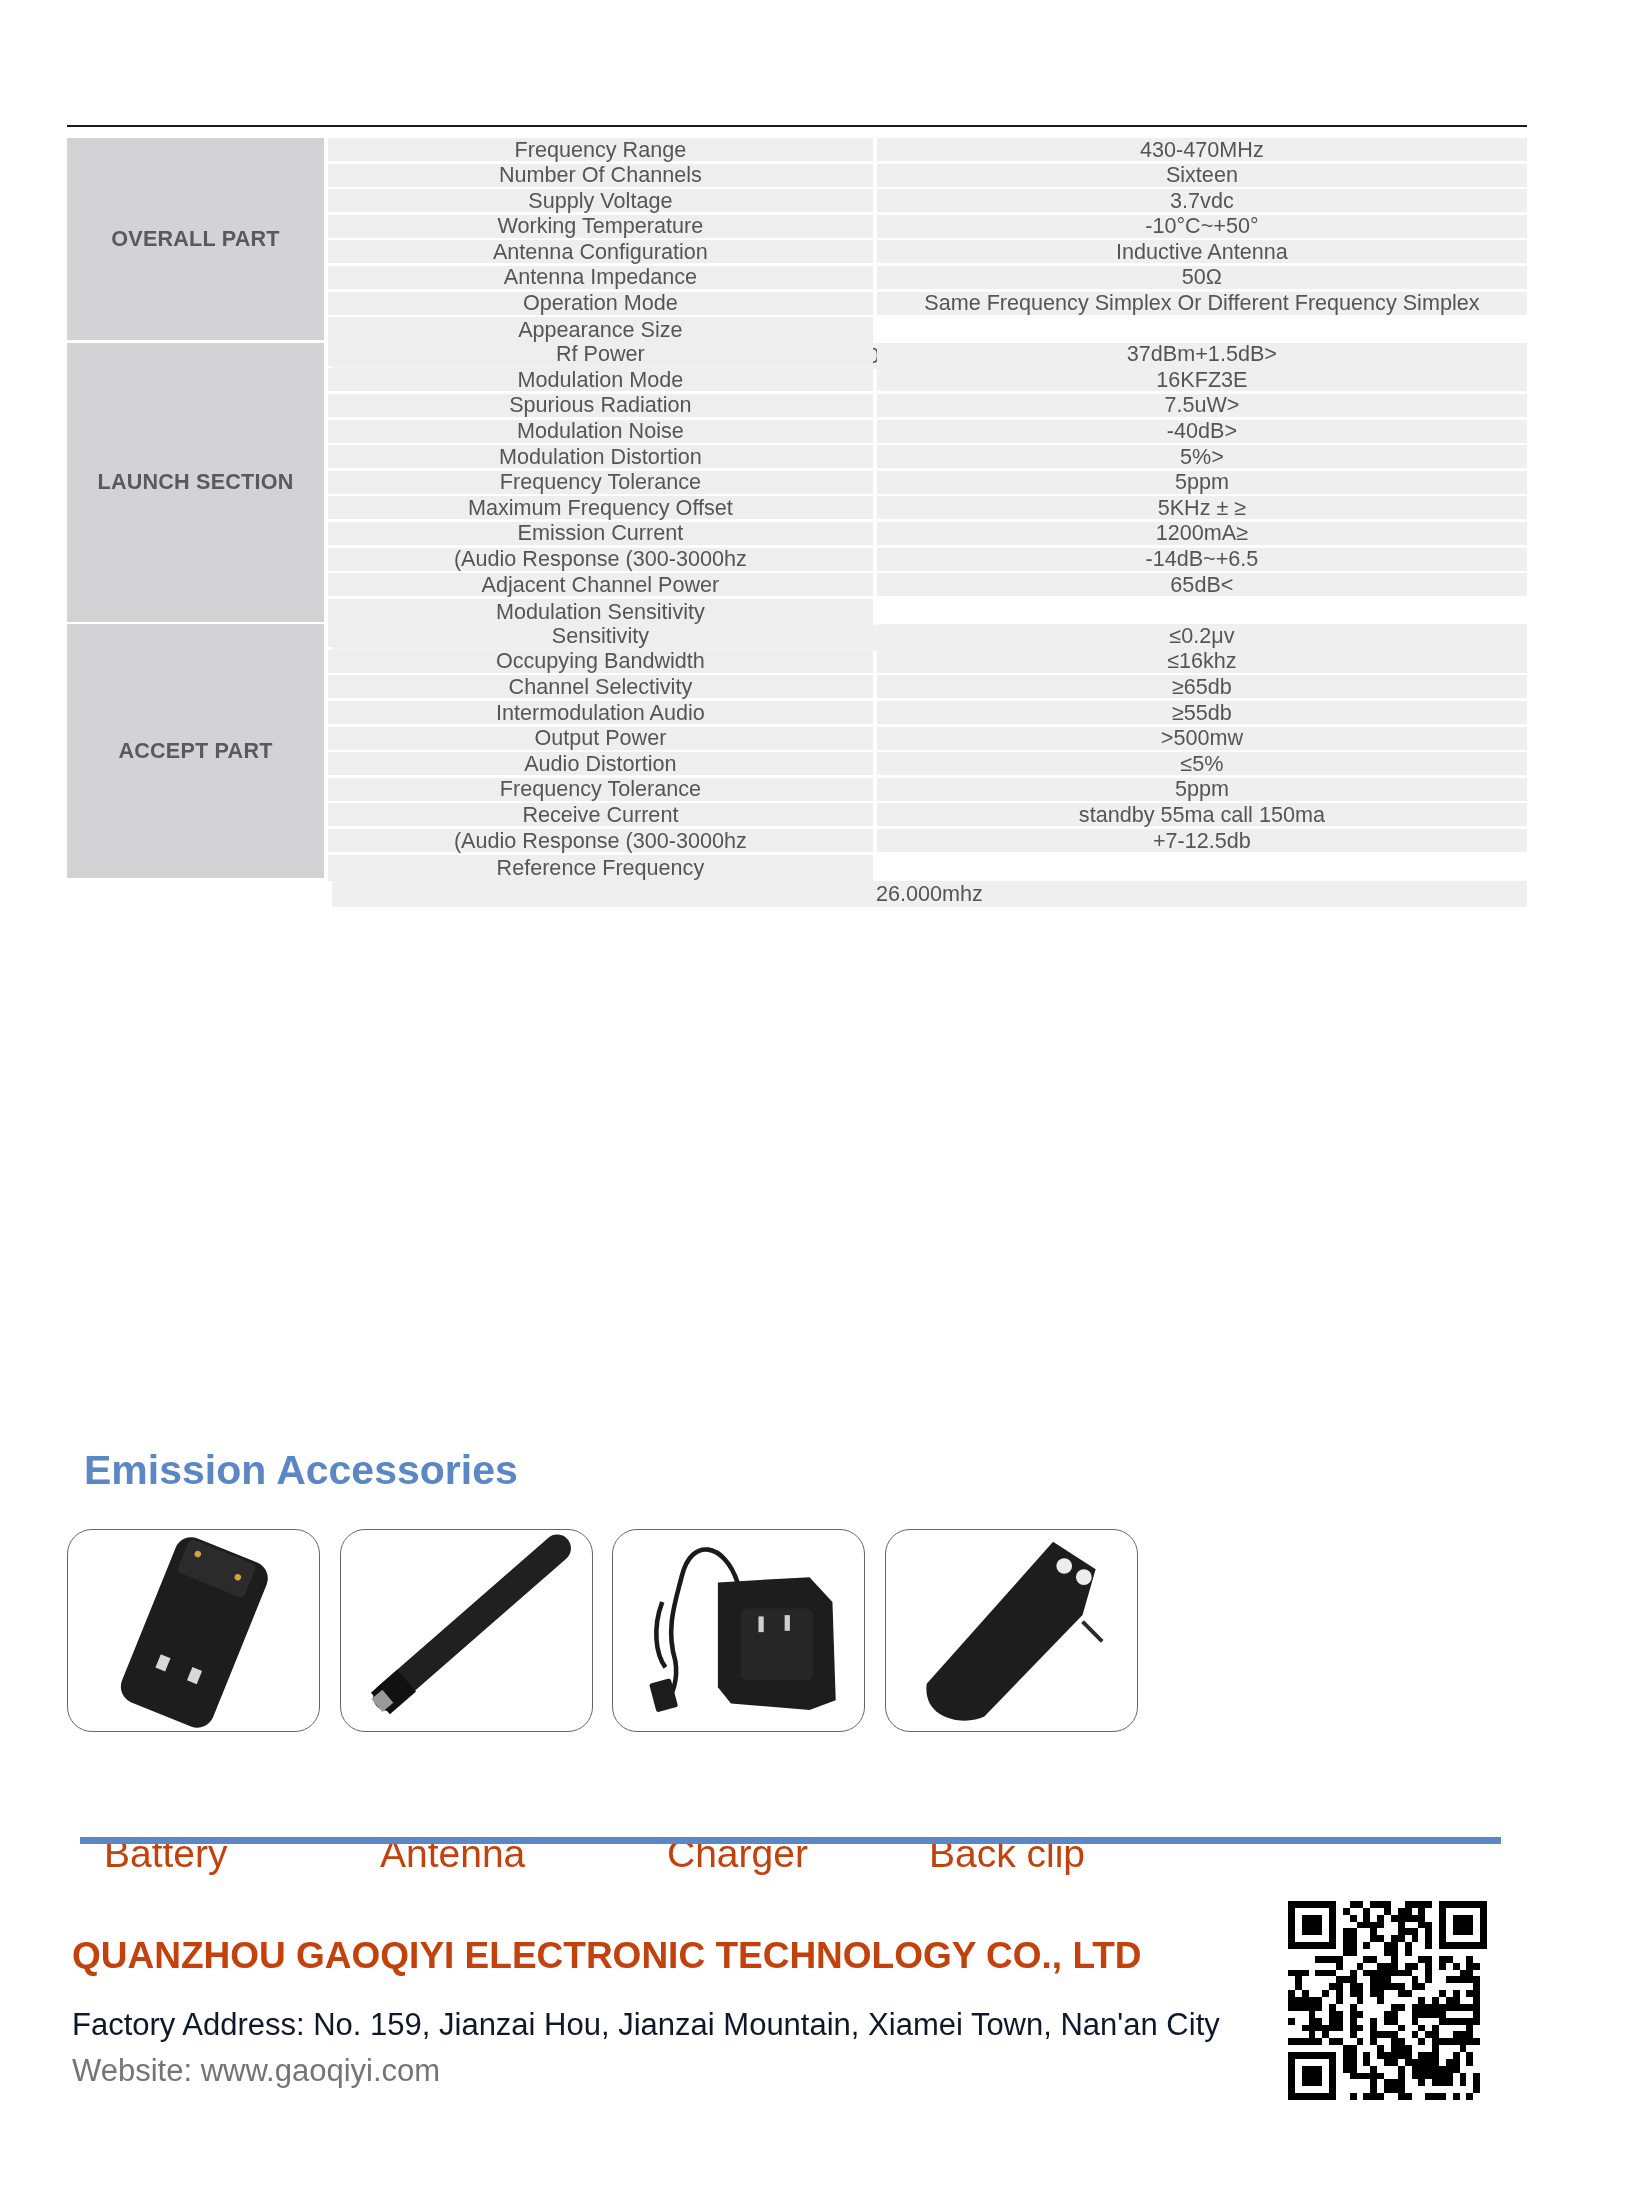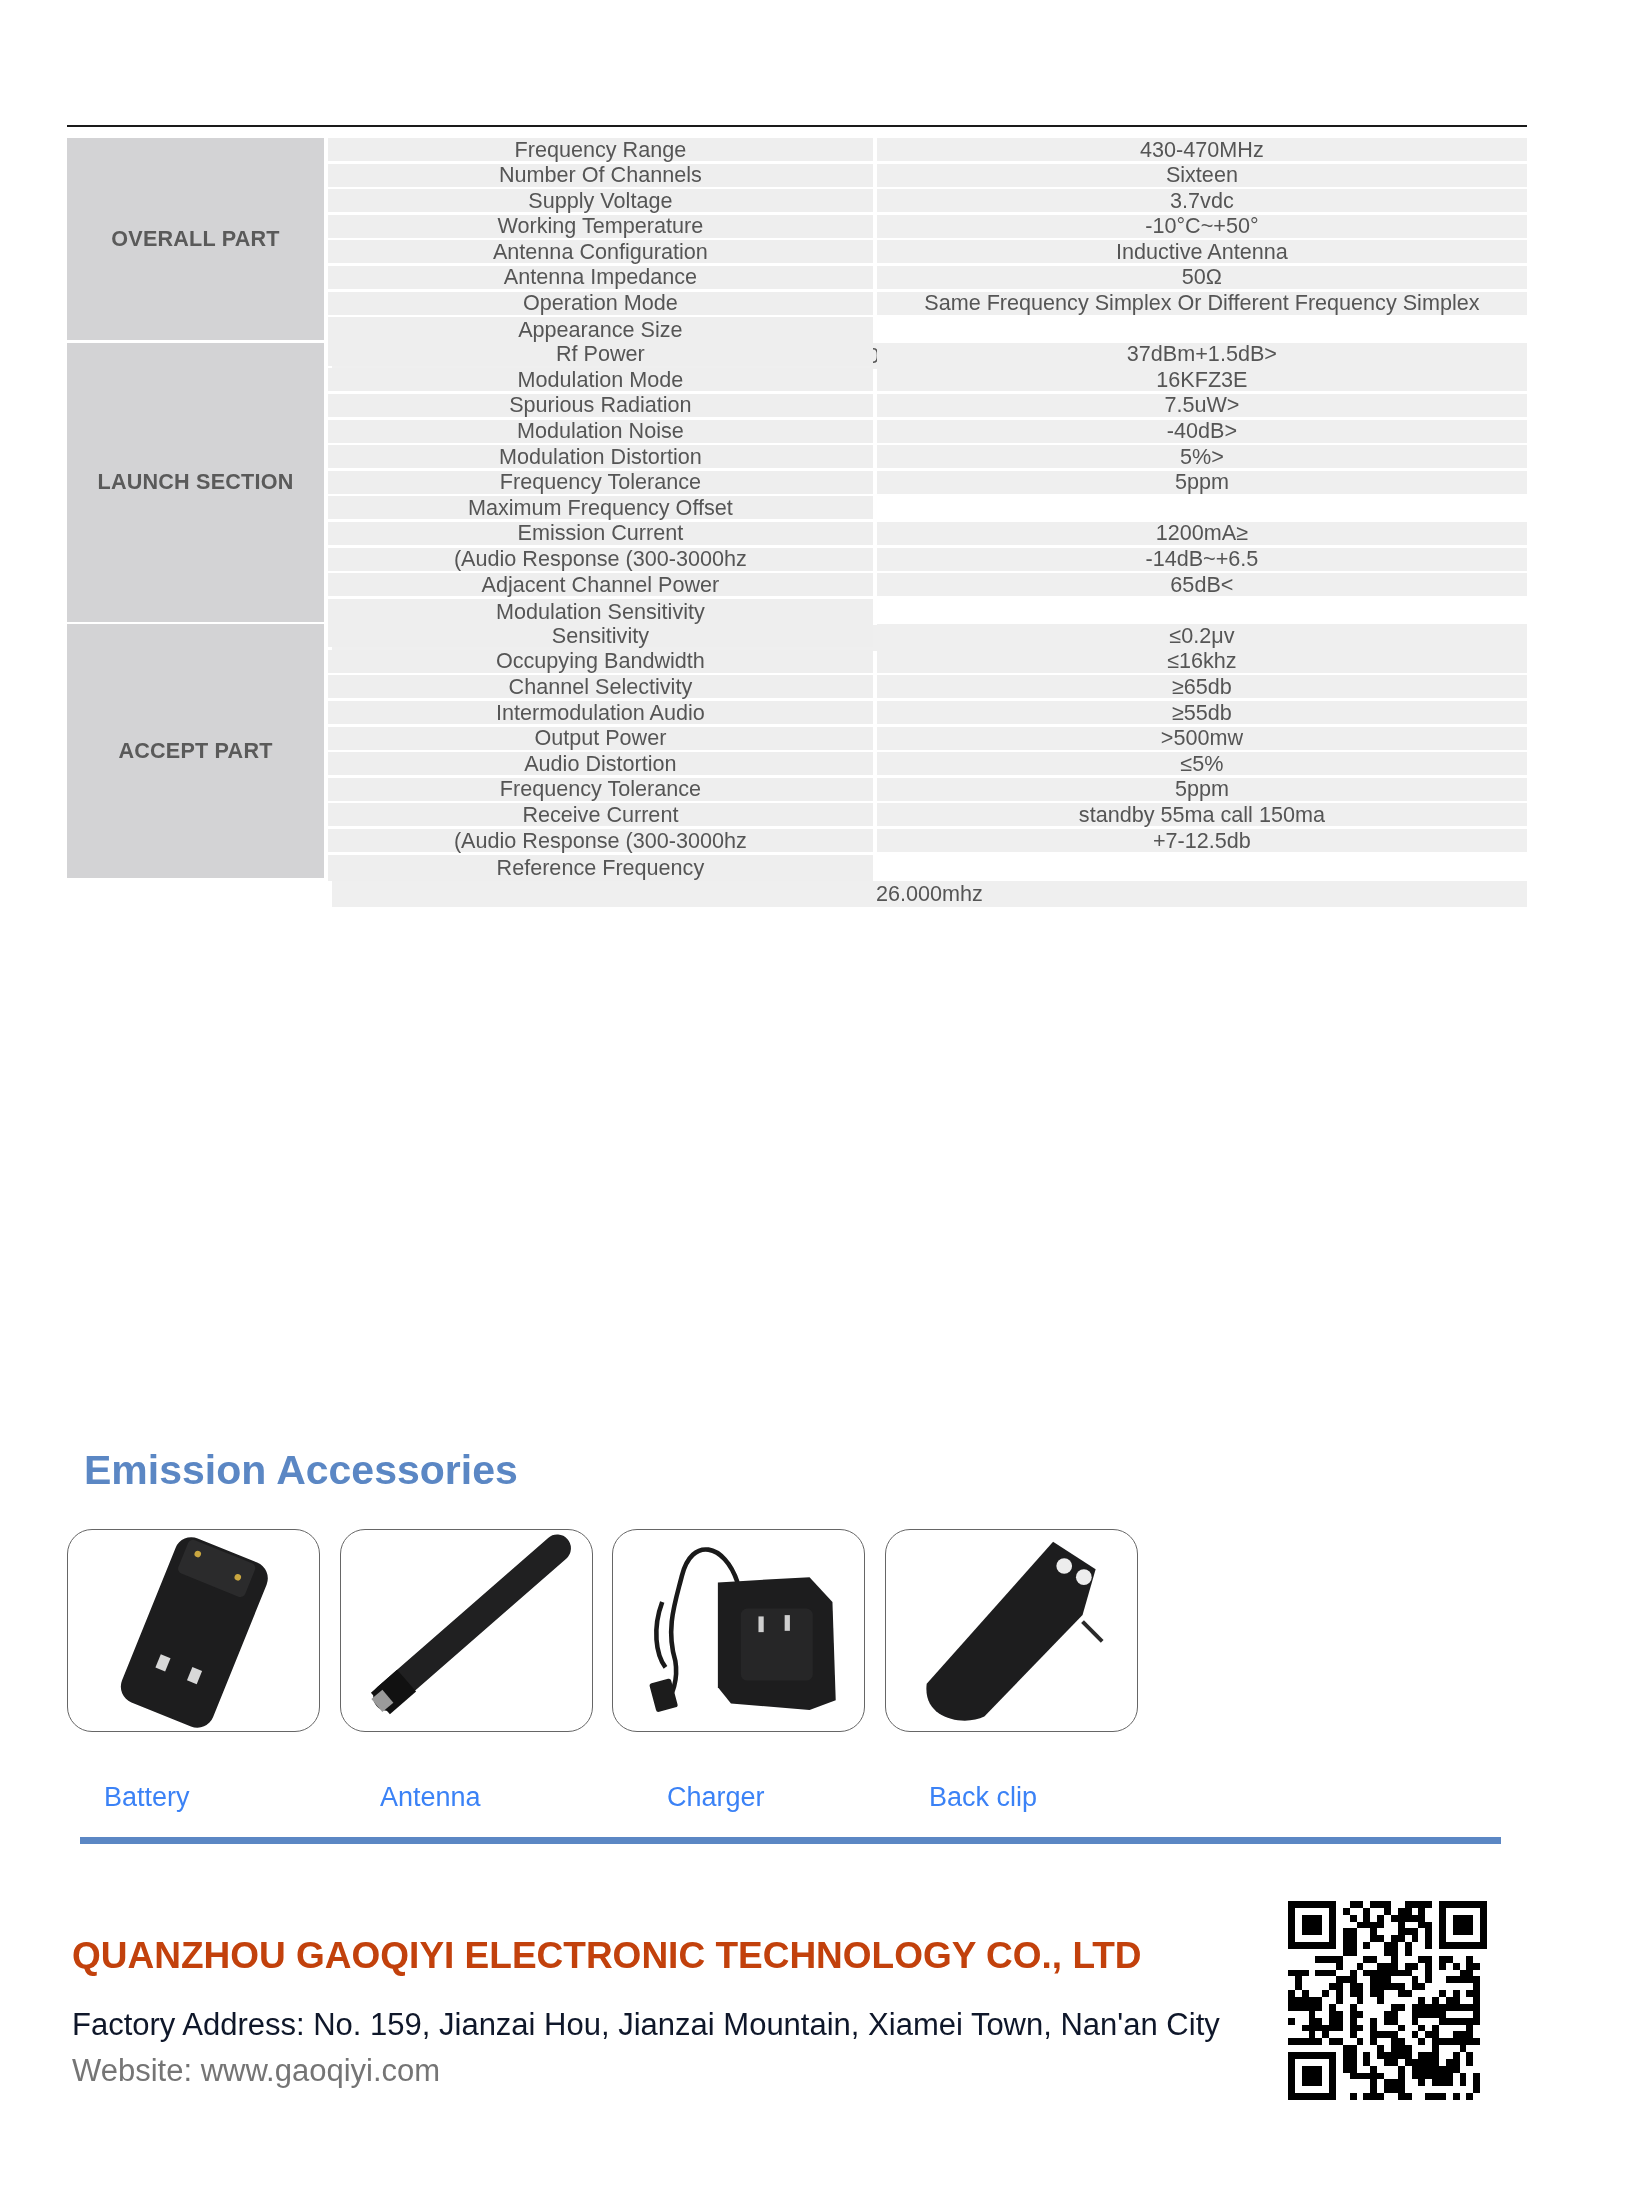--- a/index.html
+++ b/index.html
@@ -19,21 +19,21 @@
   .cell-name { width: 545px; background: #eeeeee; display: flex; align-items: center;
                justify-content: center; font-size: 21.6px; color: #555; }
   .cell-value { flex: 1; margin-left: 3.9px; background: #efefef; display: flex; align-items: center;
                 justify-content: center; font-size: 21.6px; color: #555; }
 
   .acc-title { position: absolute; left: 84px; top: 1447px; font-size: 41px; font-weight: bold;
                color: #5b87c4; }
   .acc-cards { position: absolute; left: 67px; top: 1529px; display: flex; gap: 19.7px; }
   .acc-card { width: 251px; height: 201px; border: 1.3px solid #666; border-radius: 25px; background: #fff;
               position: relative; overflow: hidden; }
-  .acc-label { position: absolute; top: 1782px; font-size: 27px; color: #3b82f6; }
+  .acc-label { position: absolute; top: 1832px; font-size: 39px; color: #c2410c; }
 
   .blue-rule { position: absolute; left: 80px; top: 1837px; width: 1421px; height: 6.6px; background: #5b87c4; }
 
   .company { position: absolute; left: 72px; top: 1935px; font-size: 37px; font-weight: bold; color: #c2410c; }
   .address { position: absolute; left: 72px; top: 2007px; font-size: 31px; color: #0f172a; }
   .website { position: absolute; left: 72px; top: 2053px; font-size: 31px; color: #757575; }
   .qr { position: absolute; left: 1288px; top: 1901px; width: 199px; height: 199px; }
 </style>
 </head>
 <body>
@@ -102,20 +102,21 @@
       <div class="row">
           <div class="cell-name">Modulation Distortion</div>
           <div class="cell-value">5%&gt;</div>
         </div>
       <div class="row">
           <div class="cell-name">Frequency Tolerance</div>
           <div class="cell-value">5ppm</div>
         </div>
       <div class="row">
           <div class="cell-name">Maximum Frequency Offset</div>
+          <div class="cell-value">5KHz ± ≥</div>
         </div>
       <div class="row">
           <div class="cell-name">Emission Current</div>
           <div class="cell-value">1200mA≥</div>
         </div>
       <div class="row">
           <div class="cell-name">(Audio Response (300-3000hz</div>
           <div class="cell-value">-14dB~+6.5</div>
         </div>
       <div class="row">

